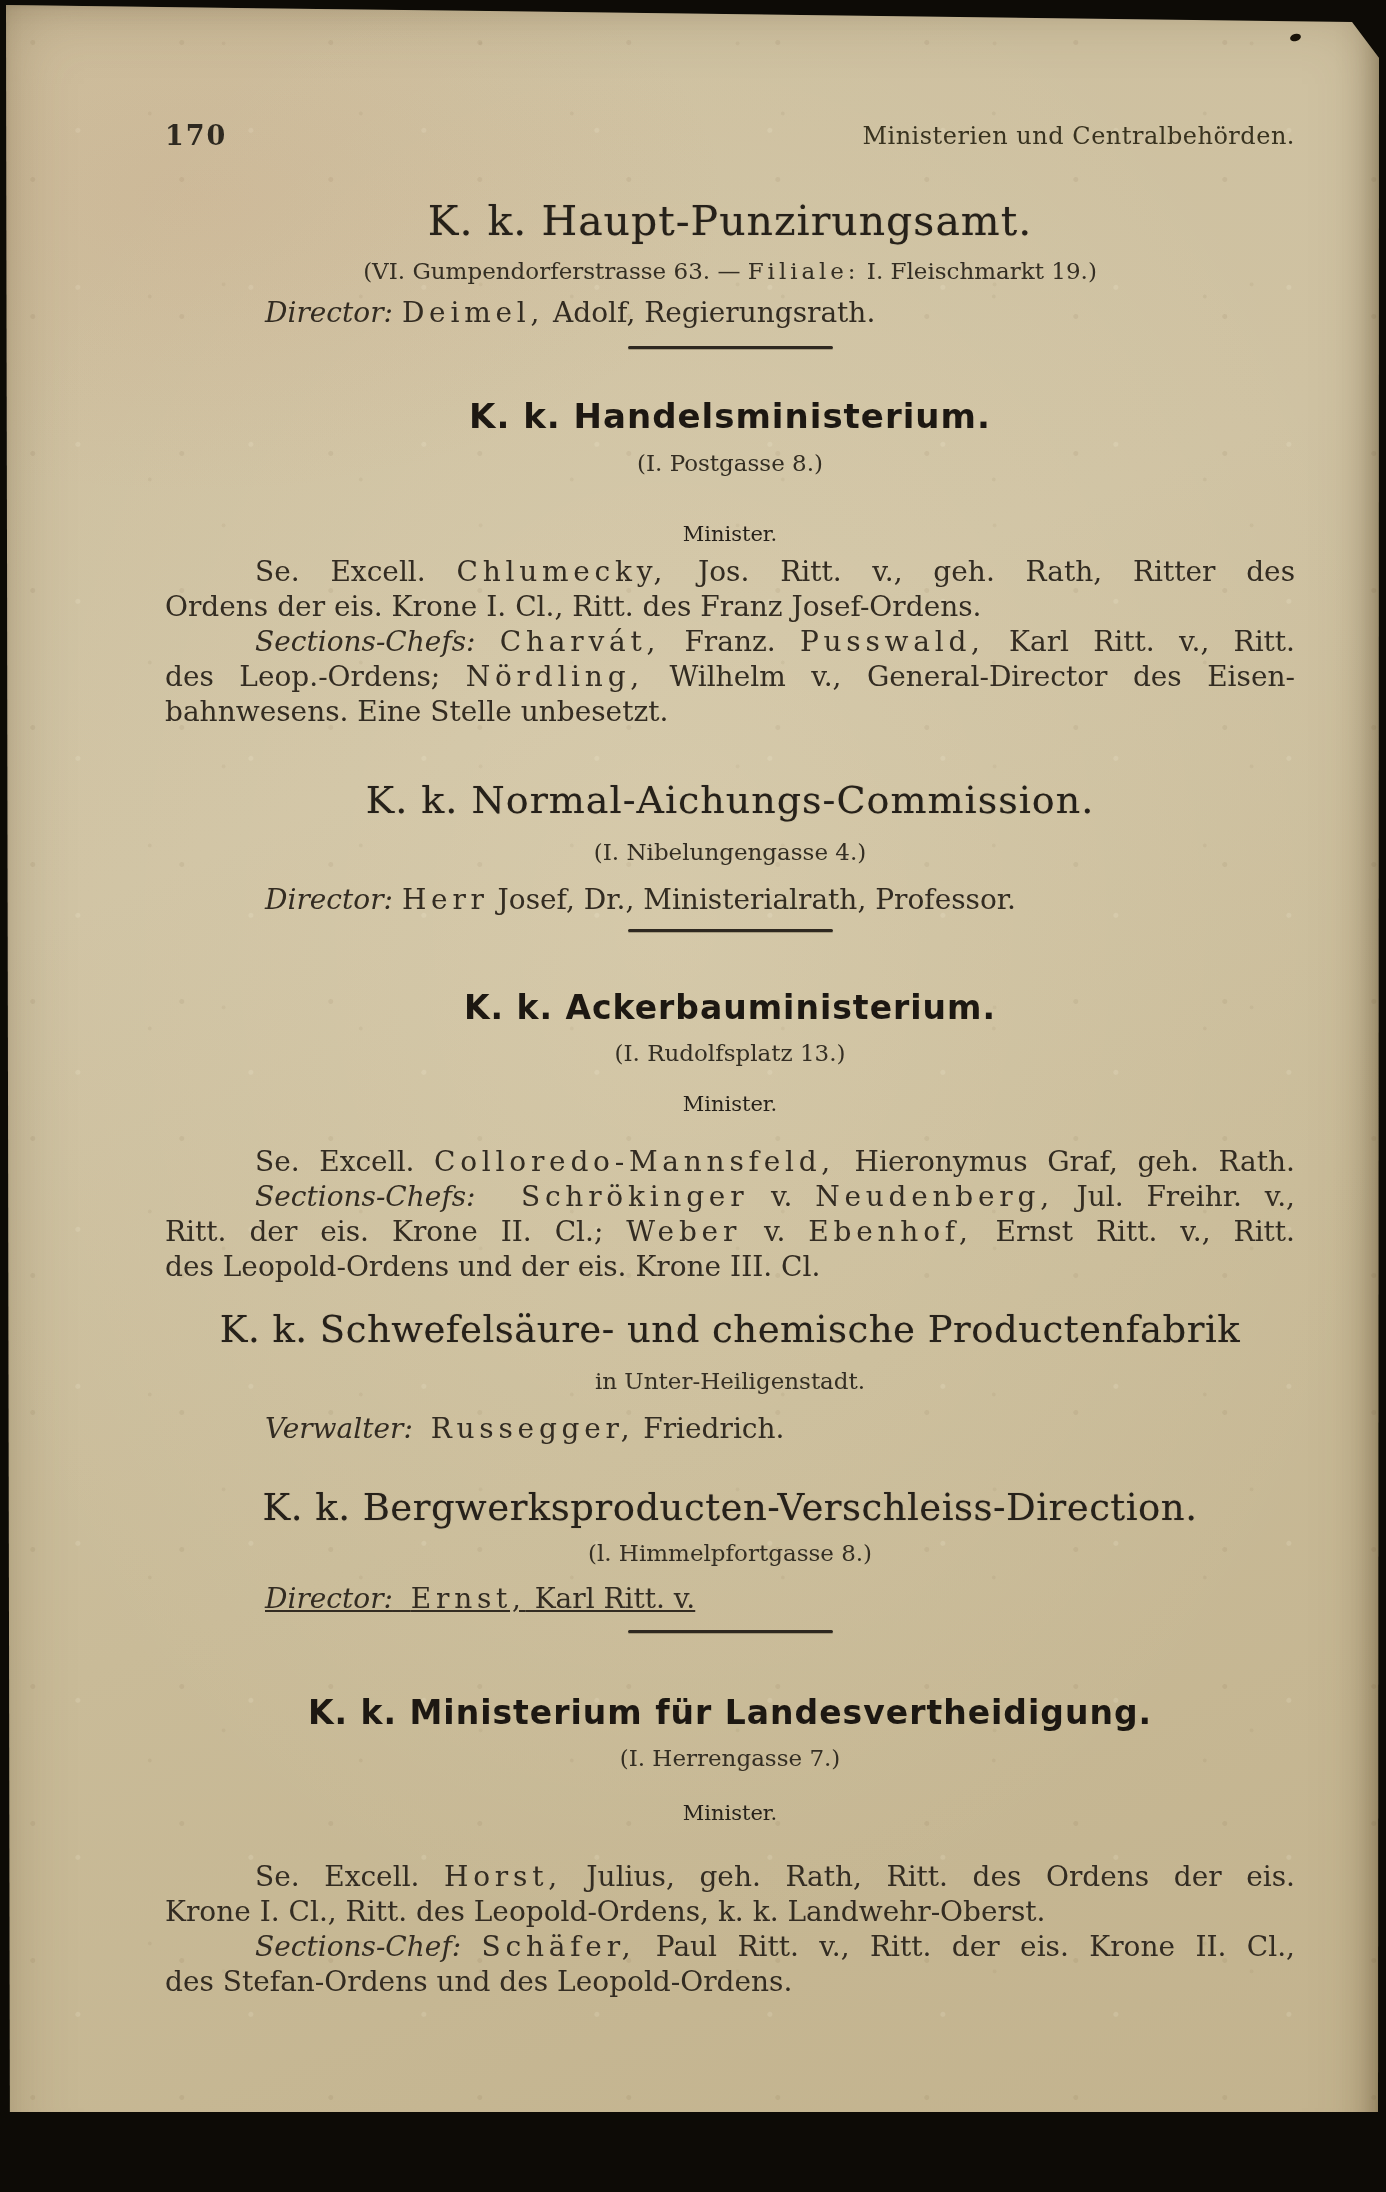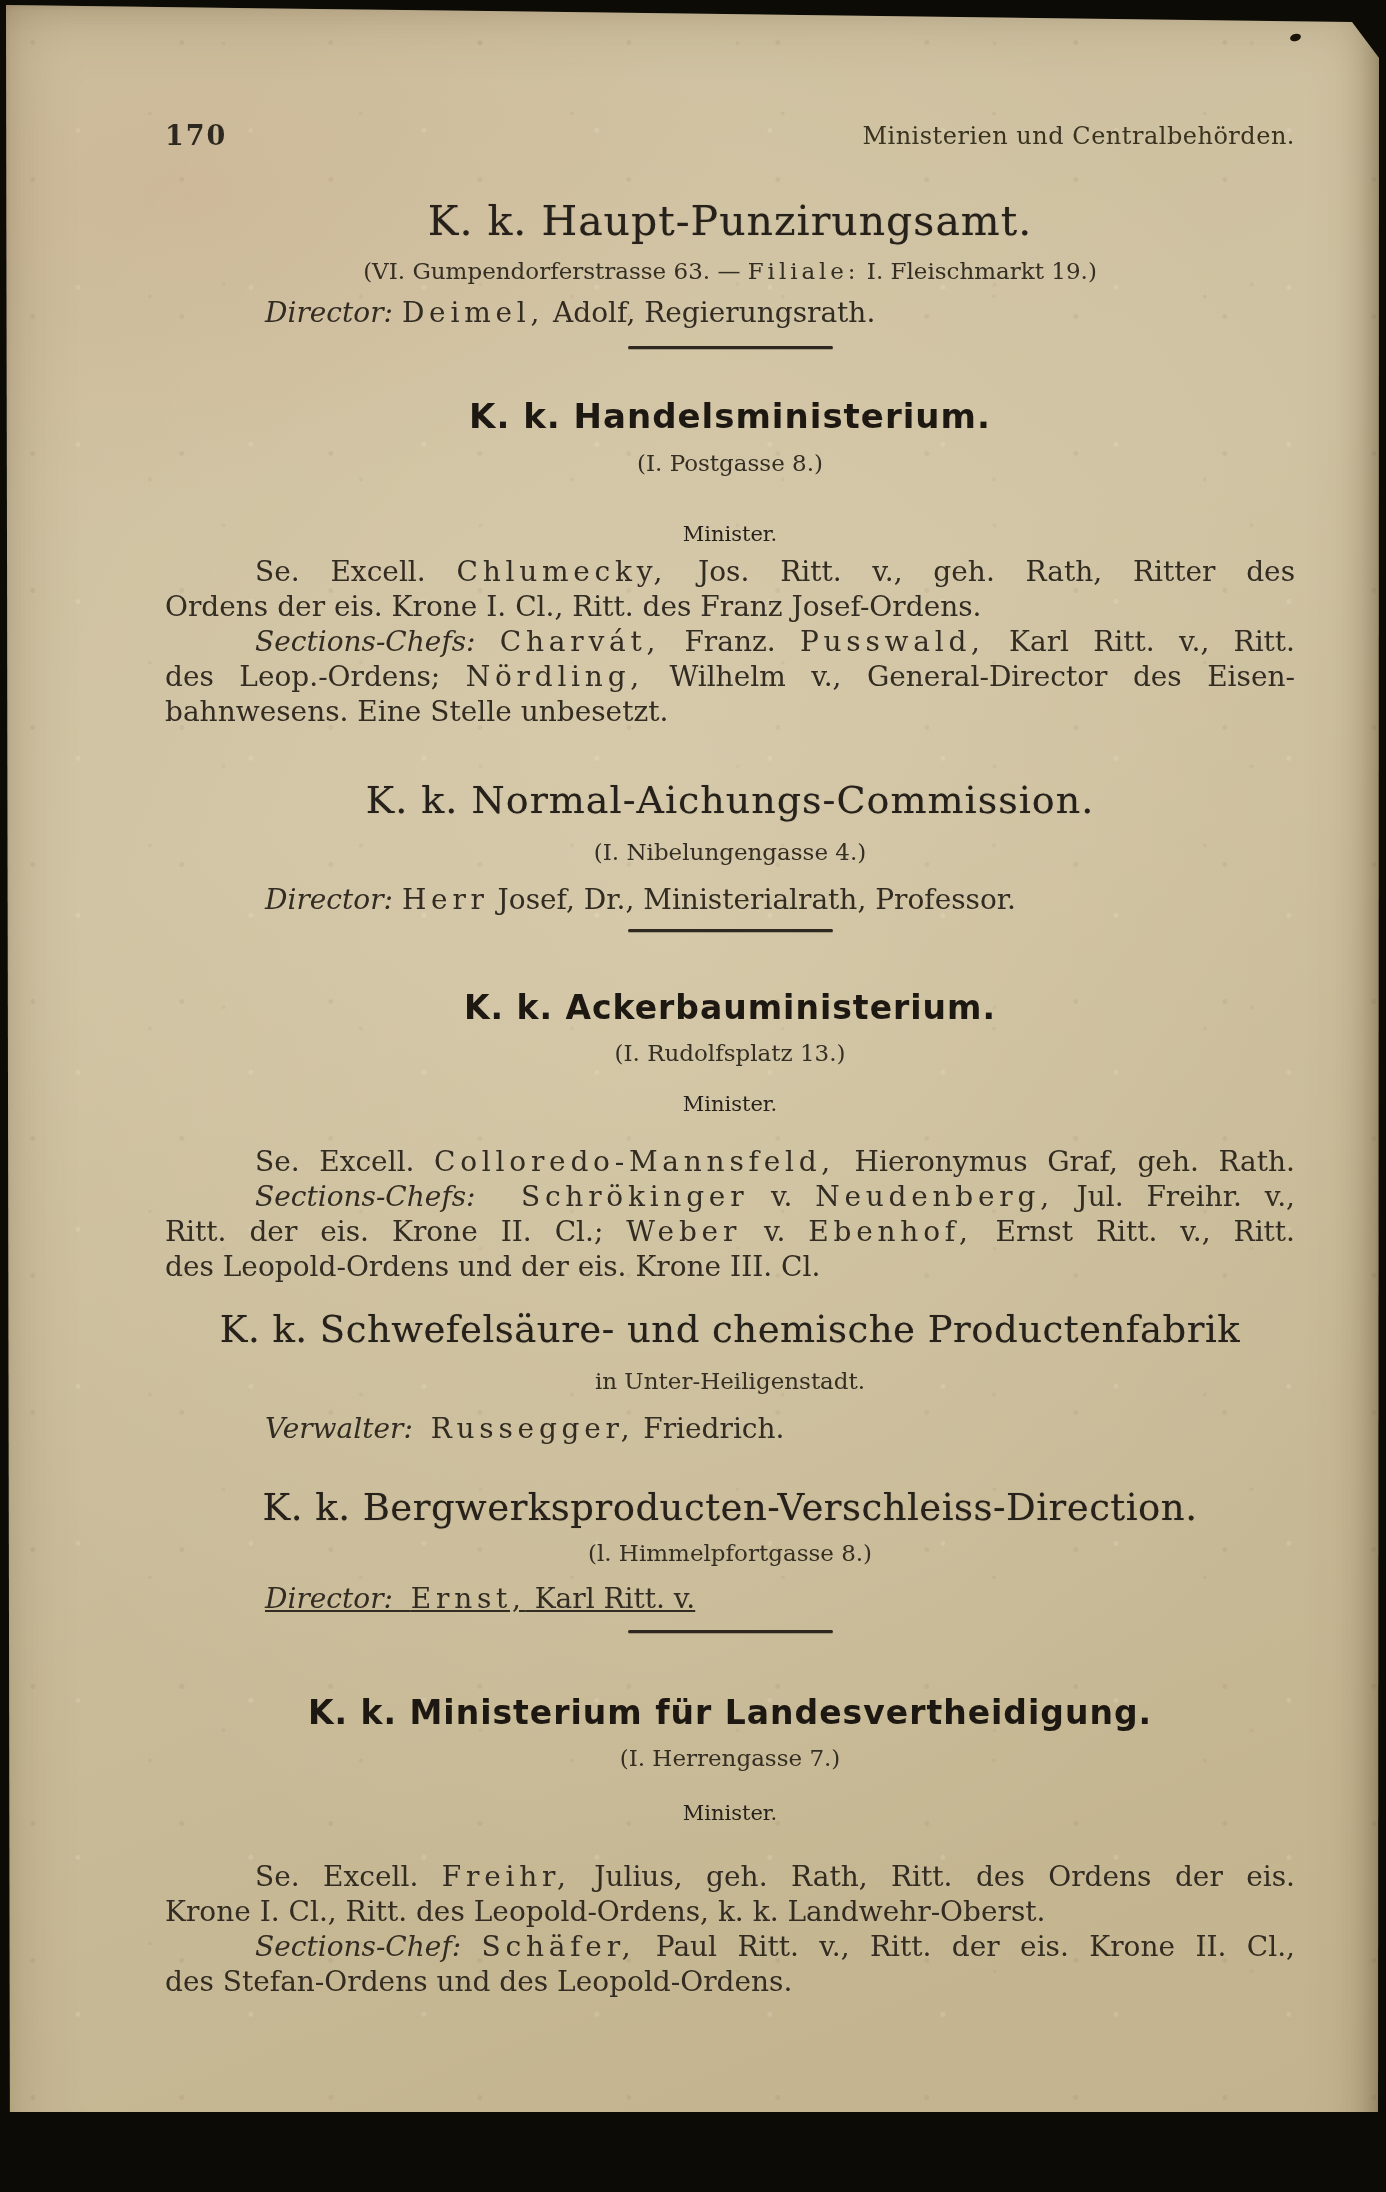--- a/index.html
+++ b/index.html
@@ -127,21 +127,21 @@
           <div class="pline"><span class="it">Director:</span><span>  </span><span class="gesperrt">Ernst,</span><span> Karl Ritt. v.</span></div>
         </div>
       <div class="divider d3"></div>
 
       <h2 class="t-sans sh3">K. k. Ministerium für Landesvertheidigung.</h2>
       <div class="addr a7">
           <div class="pline">(I. Herrengasse 7.)</div>
         </div>
       <h3 class="minister m3">Minister.</h3>
       <div class="para p3">
-          <div class="pline indent just"><span>Se. Excell. </span><span class="gesperrt">Freihr,</span><span> Julius, geh. Rath, Ritt. des Ordens der eis.</span></div>
+          <div class="pline indent just"><span>Se. Excell. </span><span class="gesperrt">Horst,</span><span> Julius, geh. Rath, Ritt. des Ordens der eis.</span></div>
           <div class="pline"><span>Krone I. Cl., Ritt. des Leopold-Ordens, k. k. Landwehr-Oberst.</span></div>
           <div class="pline indent just"><span class="it">Sections-Chef:</span><span> </span><span class="gesperrt">Schäfer,</span><span> Paul Ritt. v., Ritt. der eis. Krone II. Cl.,</span></div>
           <div class="pline"><span>des Stefan-Ordens und des Leopold-Ordens.</span></div>
         </div>
 
     </div>
   </div>
 </div>
 
 </body></html>

